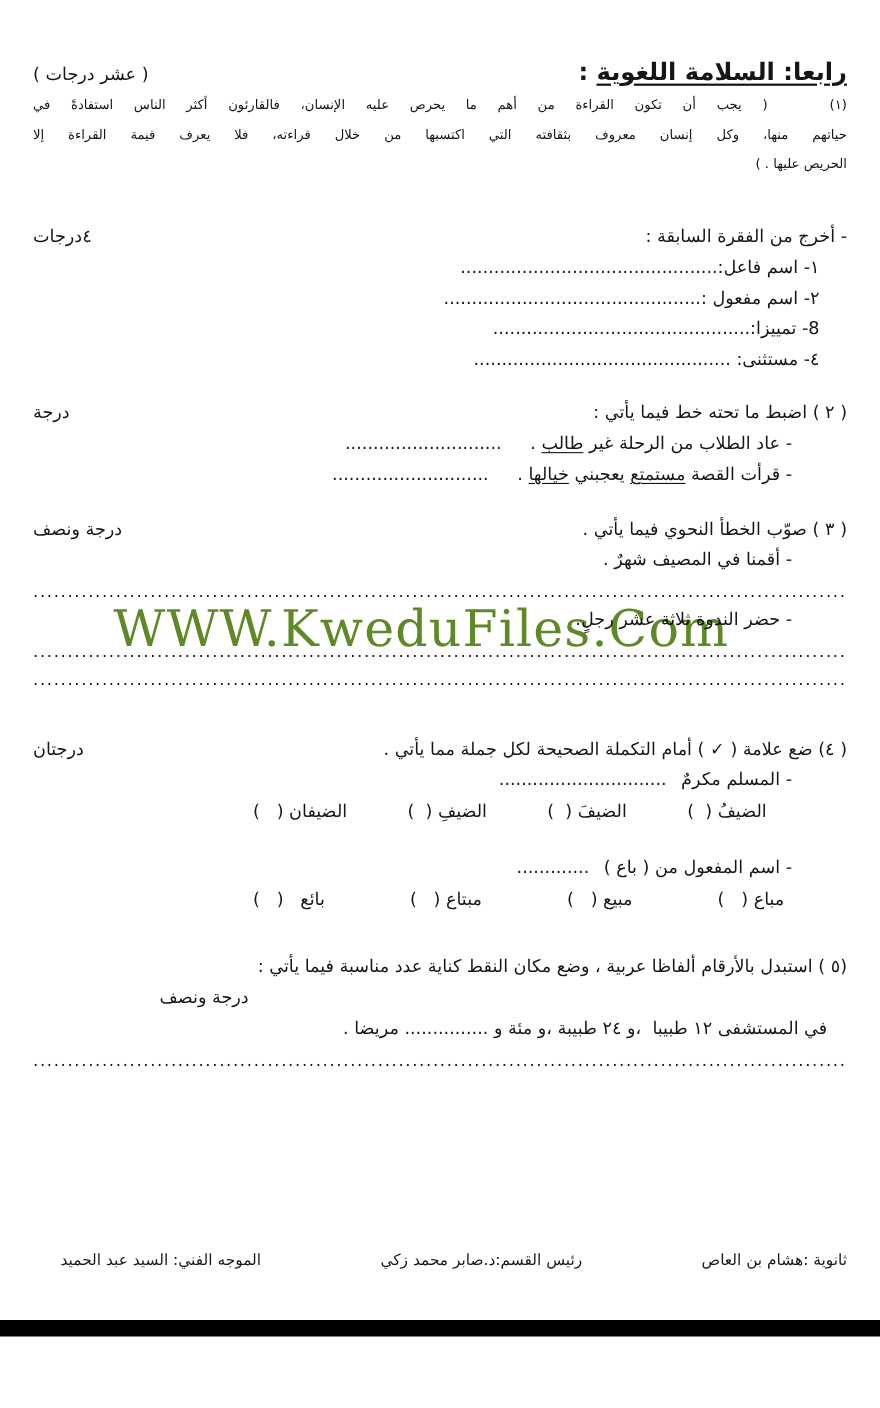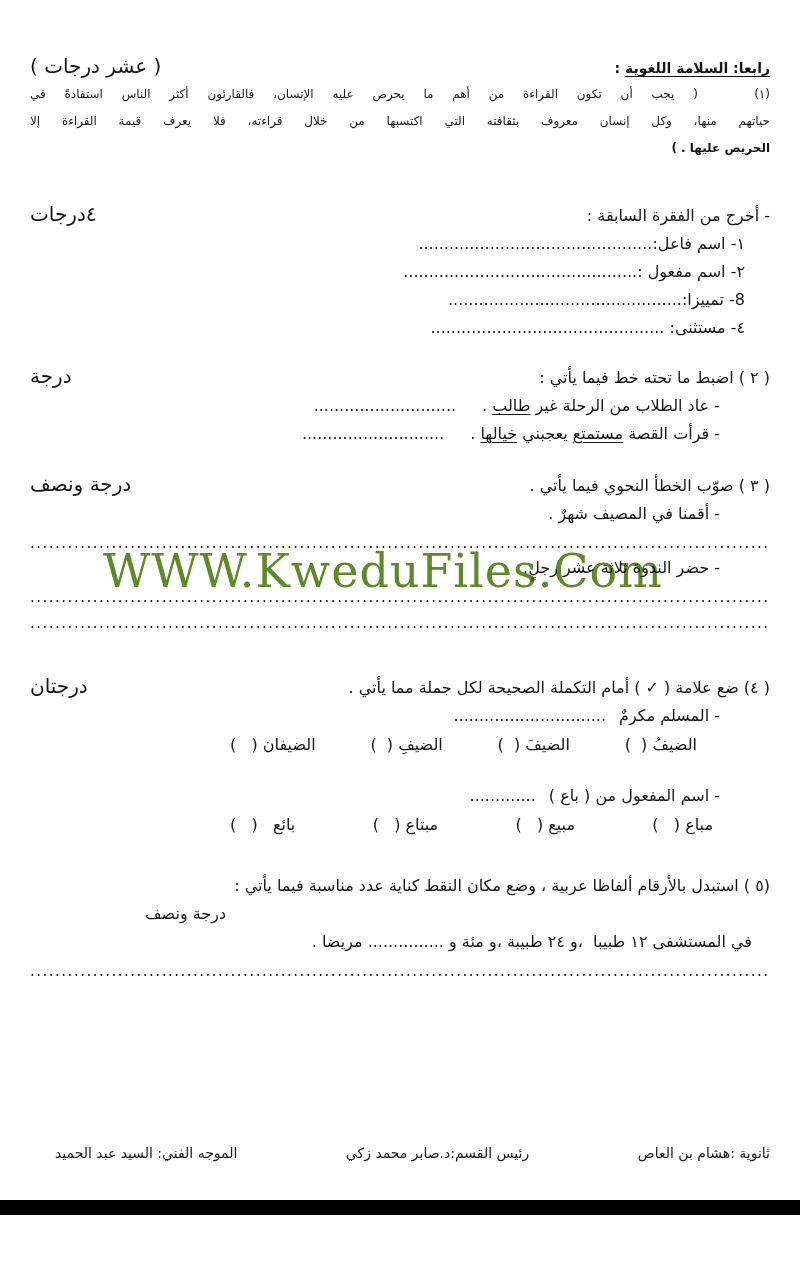--- a/index.html
+++ b/index.html
@@ -11,24 +11,24 @@
     color:#161616;
     direction:rtl;
     overflow:hidden;
   }
   .content{padding:54px 30px 0 30px;}
   .row{display:flex;justify-content:space-between;align-items:baseline;}
   .line{line-height:28px;font-size:16px;}
   .bold{font-weight:normal;}
   .u{text-decoration:underline;text-underline-offset:3px;}
   .title-row{margin-bottom:3px;}
-  .title{font-size:14px;font-weight:bold;}
-  .marks{font-size:20px;}
+  .title{font-size:22px;font-weight:bold;}
+  .marks{font-size:16px;}
   .passage-line{font-size:12px;line-height:27px;text-align:justify;text-align-last:justify;}
-  .passage-line.last{text-align-last:right;font-weight:bold;}
+  .passage-line.last{text-align-last:right;}
   .q1-head{margin-top:38px;}
   .q1-item{padding-right:25px;}
   .dots{letter-spacing:1px;}
   .q2-head{margin-top:20px;}
   .q2-item{padding-right:50px;}
   .q2-item .dots{margin-right:26px;}
   .q3-head{margin-top:22px;}
   .bullet{padding-right:50px;}
   .dotline{
     height:22px;line-height:22px;margin-top:4px;

